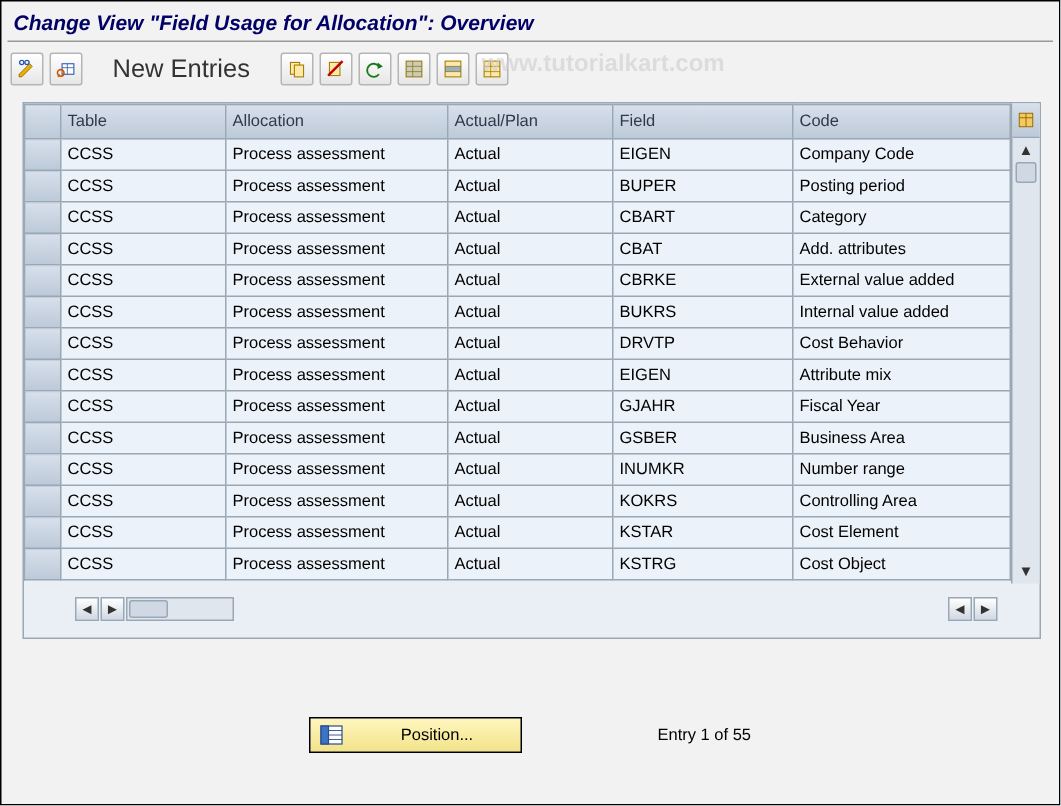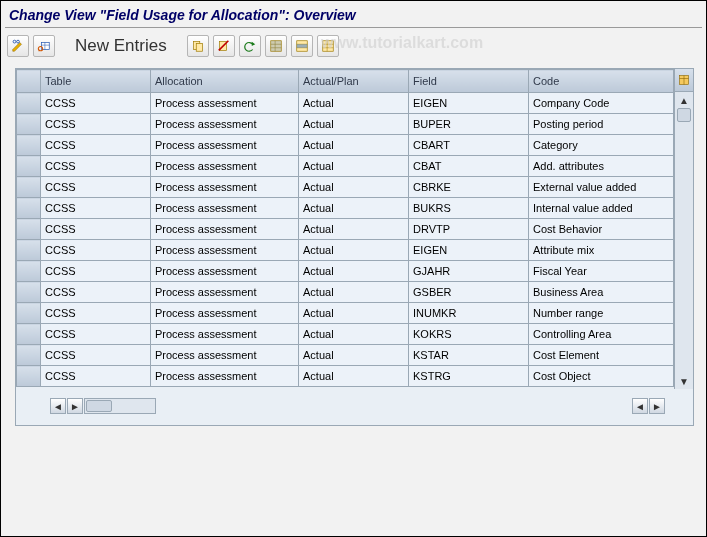--- a/index.html
+++ b/index.html
@@ -430,14 +430,29 @@
       </div>
       <div style="flex:1"></div>
       <div class="h-scroll-group">
         <div class="h-arrow">◄</div>
         <div class="h-arrow">►</div>
       </div>
       <div style="width:18px"></div>
     </div>
   </div>
 
+  <div class="footer">
+    <div class="pos-btn">
+      <span class="icon">
+        <svg width="16" height="16" viewBox="0 0 16 16">
+          <rect x="1" y="2" width="14" height="12" fill="#fff" stroke="#2a4b8d" stroke-width="0.8"></rect>
+          <rect x="1" y="2" width="5" height="12" fill="#3a74c4" stroke="#2a4b8d" stroke-width="0.8"></rect>
+          <line x1="6" y1="5" x2="15" y2="5" stroke="#2a4b8d" stroke-width="0.6"></line>
+          <line x1="6" y1="8" x2="15" y2="8" stroke="#2a4b8d" stroke-width="0.6"></line>
+          <line x1="6" y1="11" x2="15" y2="11" stroke="#2a4b8d" stroke-width="0.6"></line>
+        </svg>
+      </span>
+      <span class="lbl">Position...</span>
+    </div>
+    <span class="entry-text">Entry 1 of 55</span>
+  </div>
 
 </div>
 
 </body></html>

